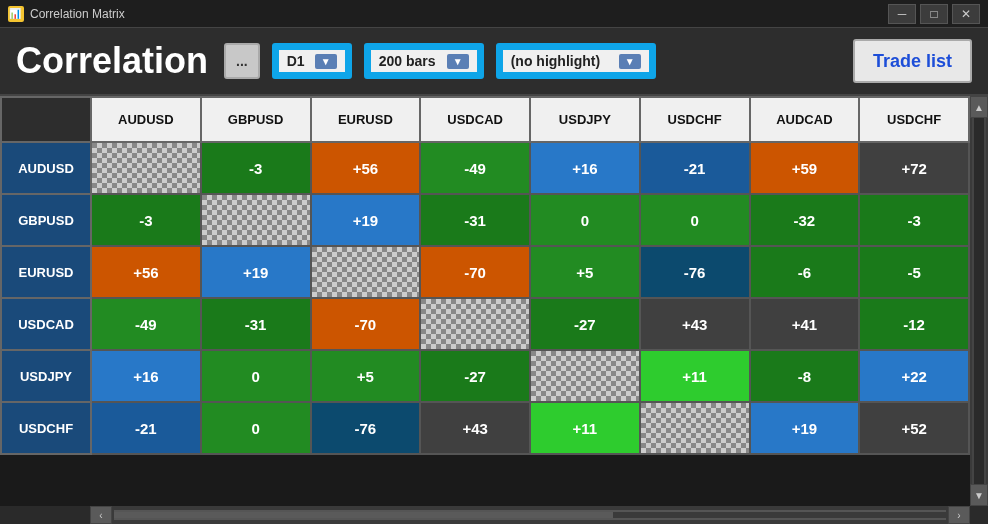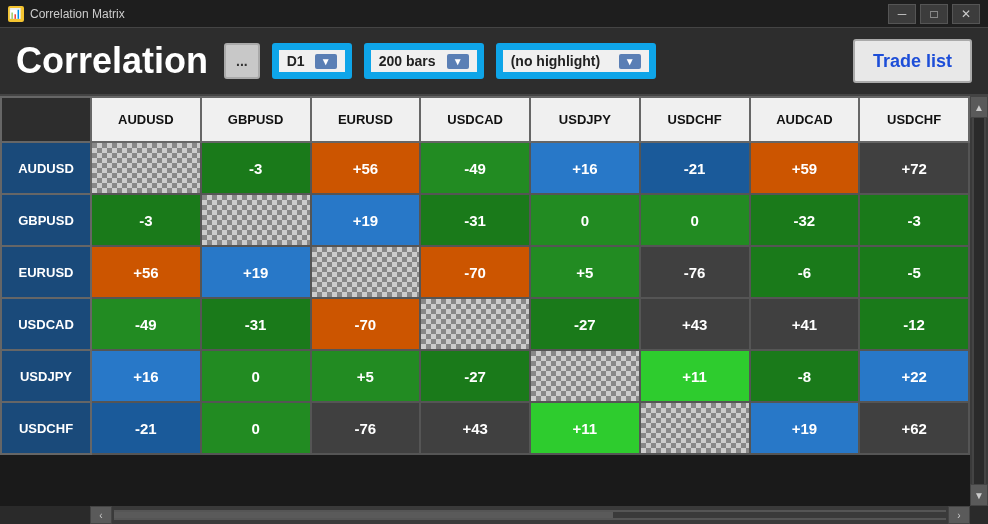--- a/index.html
+++ b/index.html
@@ -265,21 +265,21 @@
       background-color: #888;
     }
 
     .cell-green-dark { background: #1a7a1a; }
     .cell-green-med { background: #228b22; }
     .cell-green-light { background: #2ecc2e; }
     .cell-orange { background: #cc5500; }
     .cell-orange2 { background: #404040; }
     .cell-blue { background: #2878c8; }
     .cell-blue-dark { background: #1a5a9a; }
-    .cell-red { background: #404040; }
+    .cell-red { background: #0c4a6e; }
   </style>
 </head>
 <body>
 
 <div class="title-bar">
   <div class="title-bar-left">
     <div class="title-bar-icon">📊</div>
     <span>Correlation Matrix</span>
   </div>
   <div class="title-bar-controls">
@@ -388,21 +388,21 @@
 
           <tr>
             <td class="row-label">USDCHF</td>
             <td class="cell cell-blue-dark">-21</td>
             <td class="cell cell-green-med">0</td>
             <td class="cell cell-red">-76</td>
             <td class="cell cell-orange2">+43</td>
             <td class="cell cell-green-light">+11</td>
             <td class="cell cell-diagonal"></td>
             <td class="cell cell-blue">+19</td>
-            <td class="cell cell-orange2">+62</td>
+            <td class="cell cell-orange2">+52</td>
           </tr>
         </tbody>
       </table>
     </div>
 
     <div class="v-scrollbar">
       <div class="v-scrollbar-up">▲</div>
       <div class="v-scrollbar-track"></div>
       <div class="v-scrollbar-down">▼</div>
     </div>

